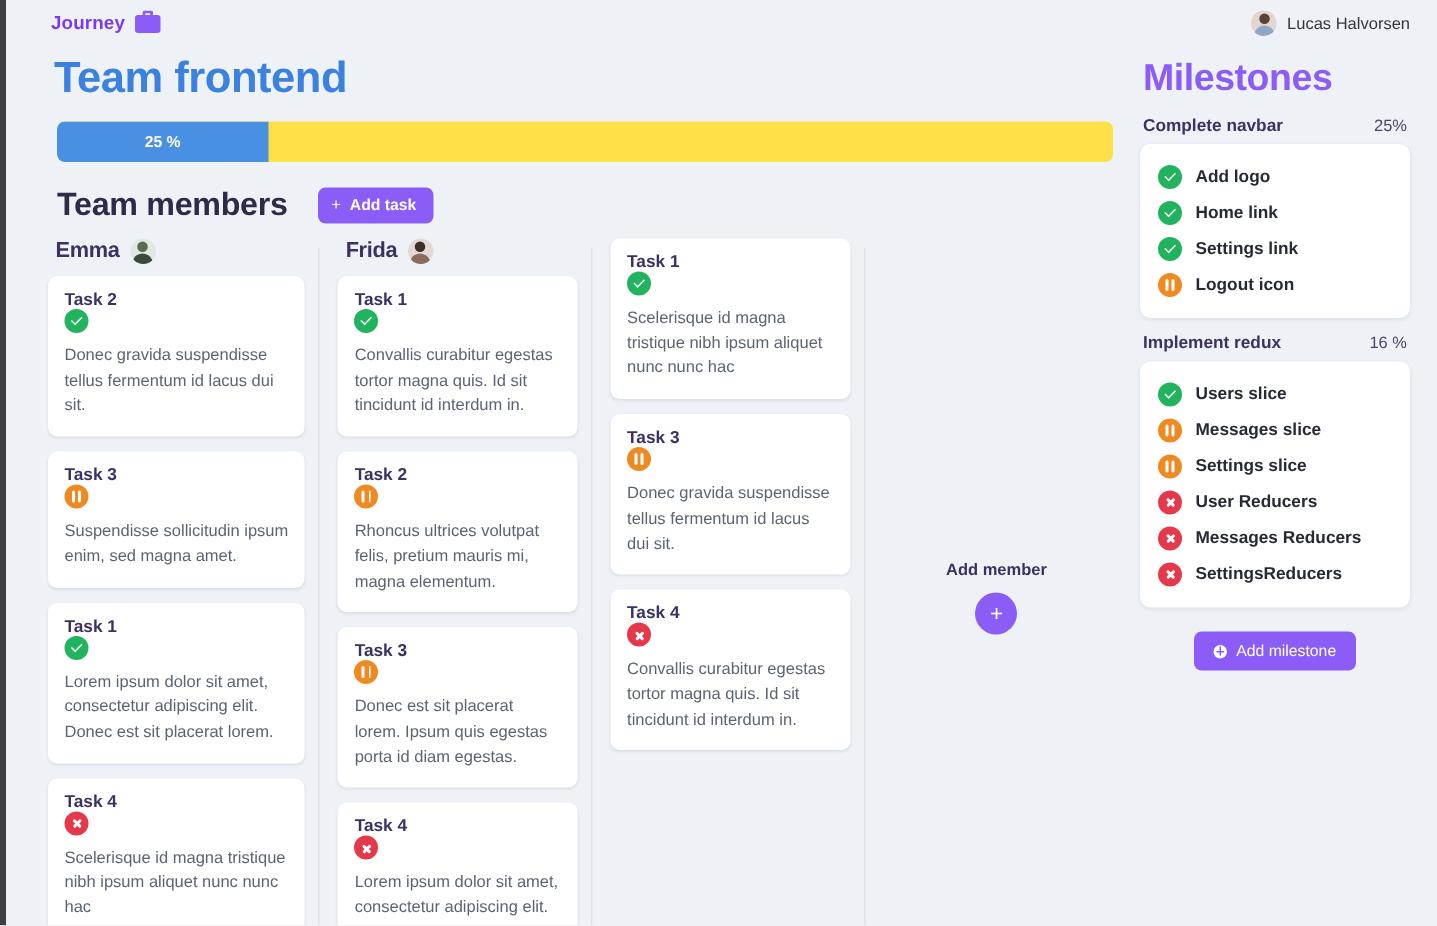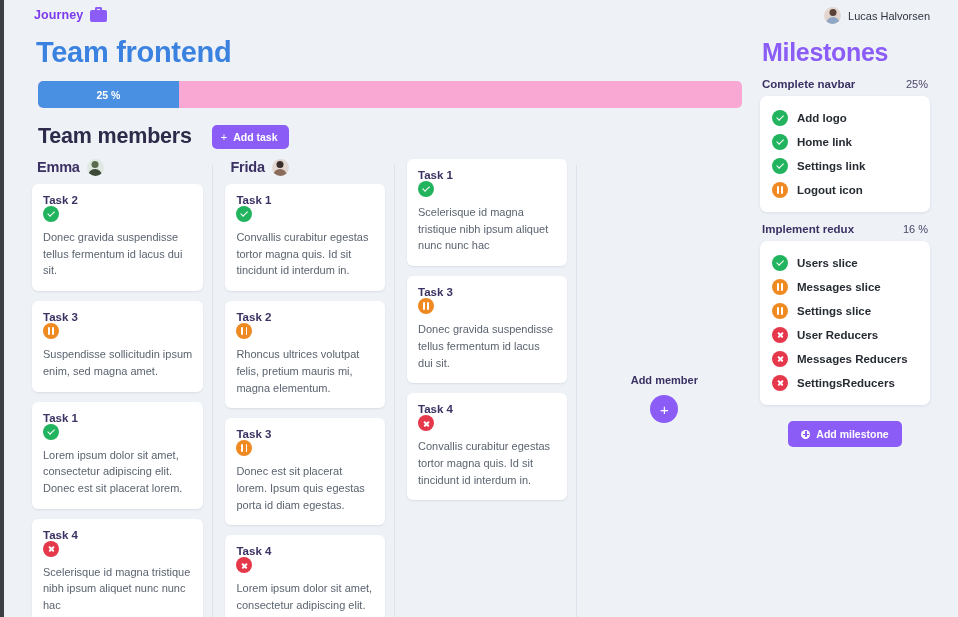--- a/index.html
+++ b/index.html
@@ -51,21 +51,21 @@
     border-radius: 2px 2px 0 0;
   }
   .page-title {
     padding: 14px 0 0 32px;
     font-size: 29px; font-weight: bold; color: #3b82e0;
     letter-spacing: -.3px;
   }
   .progress-wrap {
     margin: 12px 0 0 34px;
     width: 704px; height: 27px;
-    background: #f9a8d4;
+    background: #fde047;
     border-radius: 5px;
     overflow: hidden;
     position: relative;
   }
   .progress-fill {
     height: 27px;
     background: #4a90e2;
     border-radius: 5px 0 0 5px;
     display: flex; align-items: center; justify-content: center;
   }
@@ -210,21 +210,21 @@
     color: #fff; font-size: 15px; line-height: 1;
     display: flex; align-items: center; justify-content: center;
     font-family: "Liberation Sans", sans-serif;
   }
 
   
   .sidebar {
     position: absolute;
     left: 752px; top: 0;
     width: 206px; height: 617px;
-    padding: 0 28px 0 8px;
+    padding: 0 18px 0 8px;
   }
   .user-row {
     display: flex; align-items: center; justify-content: flex-end;
     gap: 7px; padding-top: 7px;
   }
   .user-name {
     font-size: 11px; color: #2f3640;
   }
   .ms-title {
     font-size: 25px; font-weight: bold; color: #8b5cf6;
@@ -252,21 +252,21 @@
     padding: 4px 0;
     font-weight: bold;
   }
   .ms-item-label {
     font-size: 11.5px; color: #262b33;
   }
   .add-ms-wrap { display: flex; justify-content: center; margin-top: 16px; }
   .add-ms-btn {
     background: #8b5cf6; color: #fff; border: none; border-radius: 5px;
     padding: 7px 13px;
-    font-size: 10.5px; font-weight: bold;
+    font-size: 10.5px; font-weight: normal;
     font-family: "Liberation Sans", sans-serif;
     display: flex; align-items: center; gap: 6px;
     cursor: pointer;
   }
   .add-ms-btn .dotplus {
     width: 9px; height: 9px; border-radius: 50%;
     background: #fff; position: relative; flex: none;
   }
   .add-ms-btn .dotplus::before, .add-ms-btn .dotplus::after {
     content: ""; position: absolute; background: #8b5cf6;

